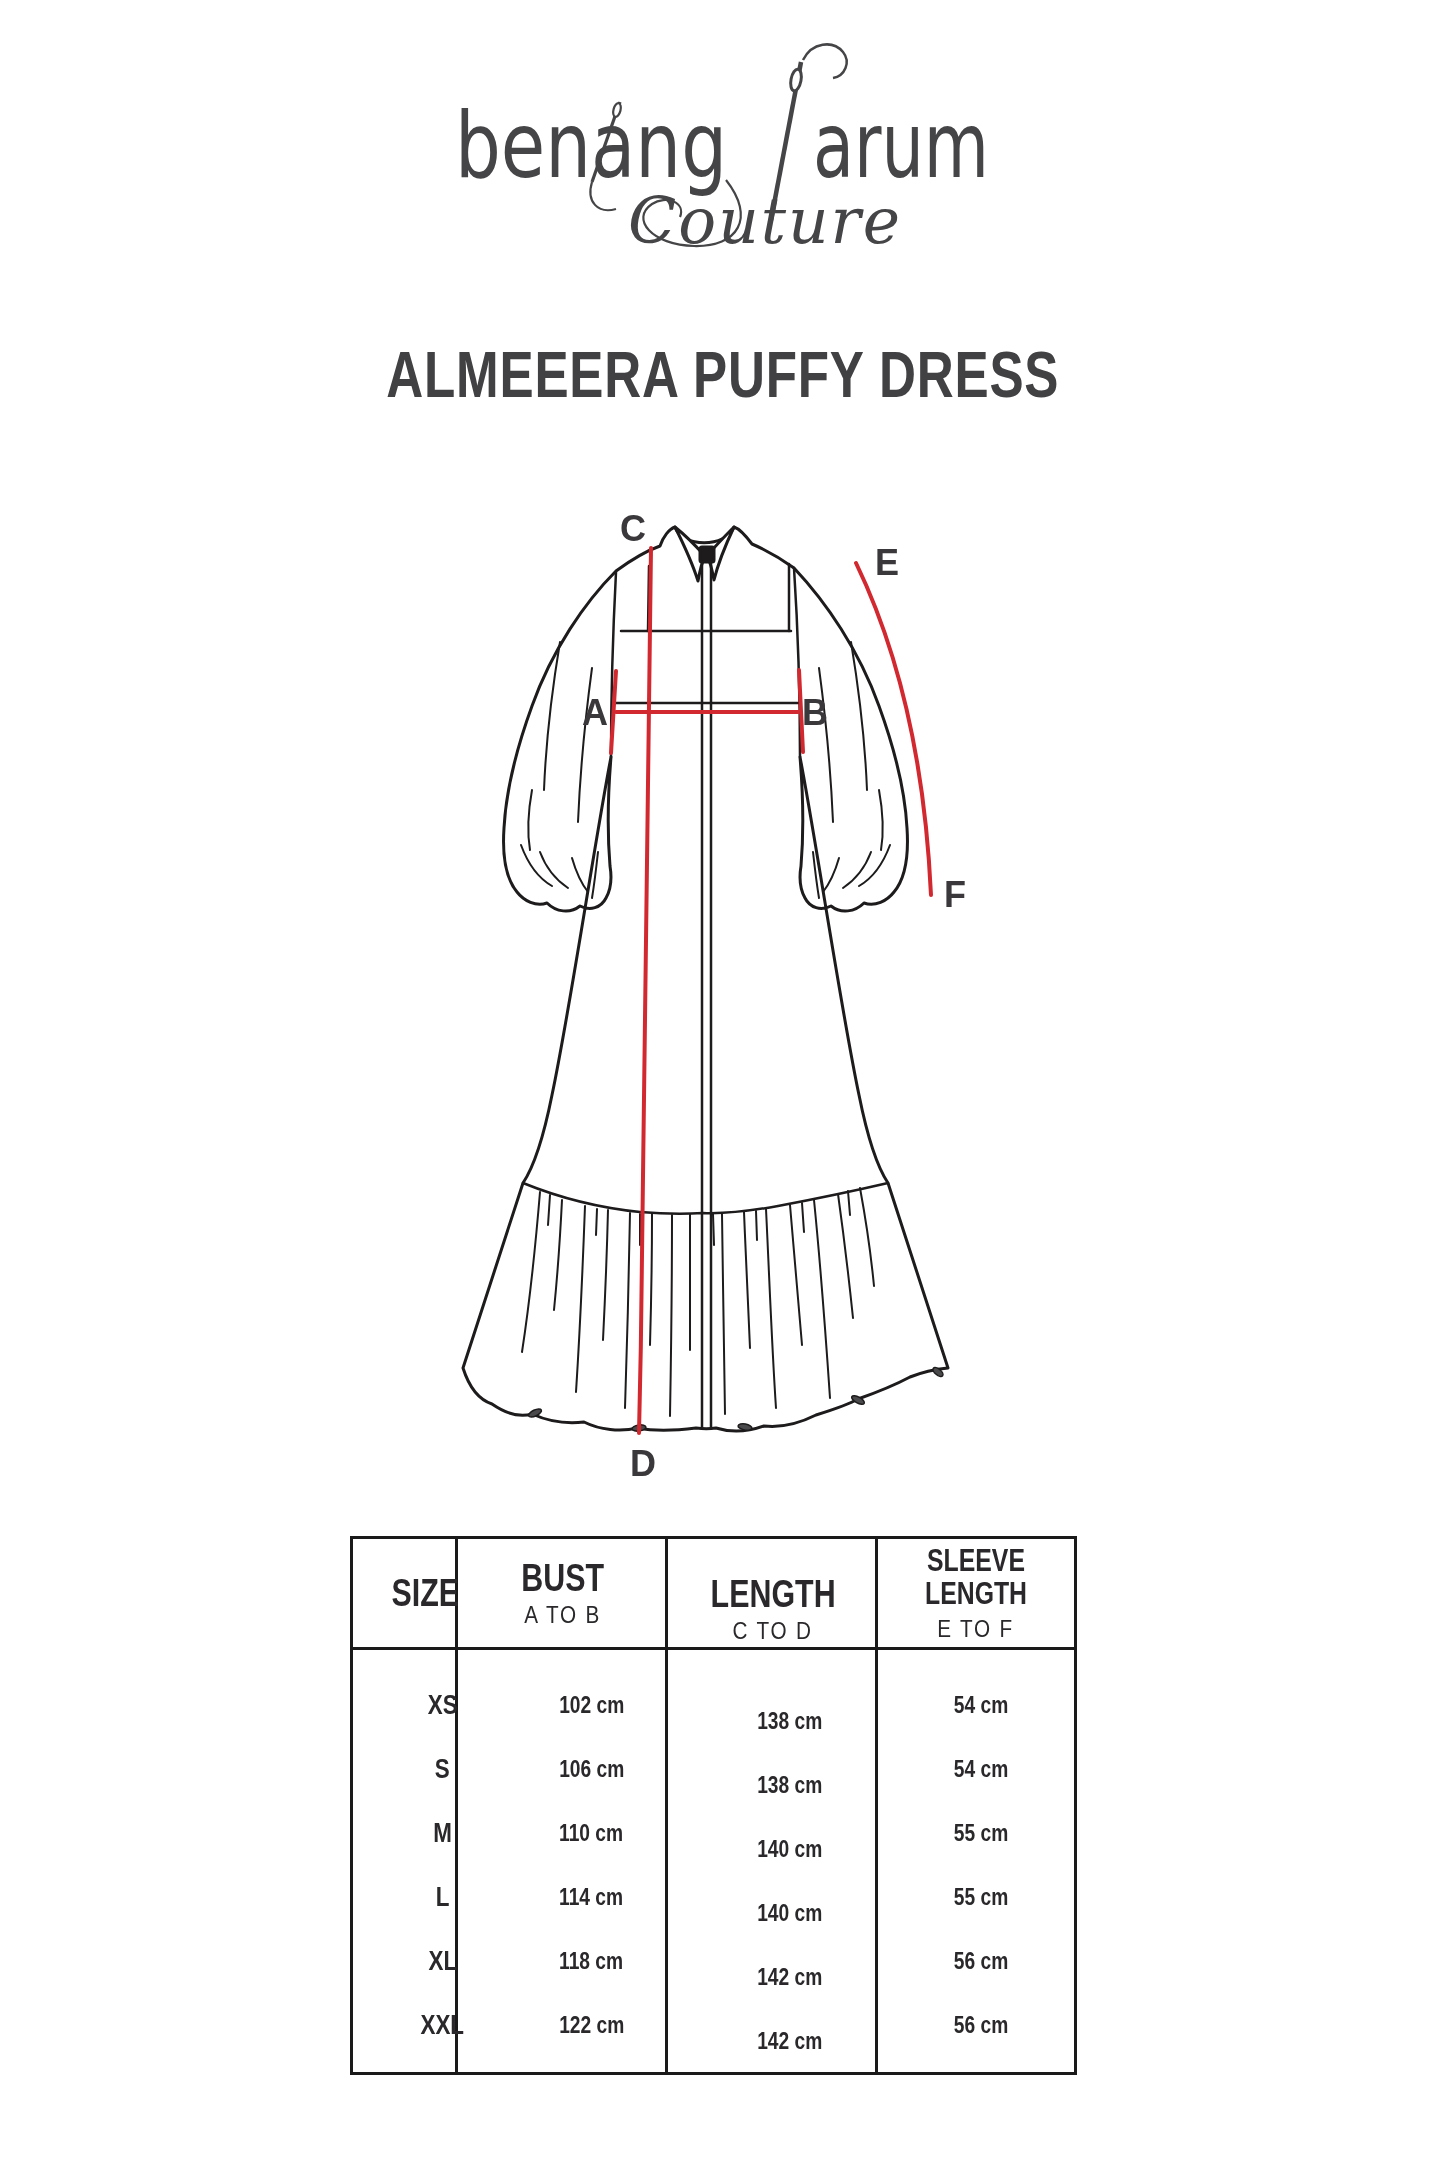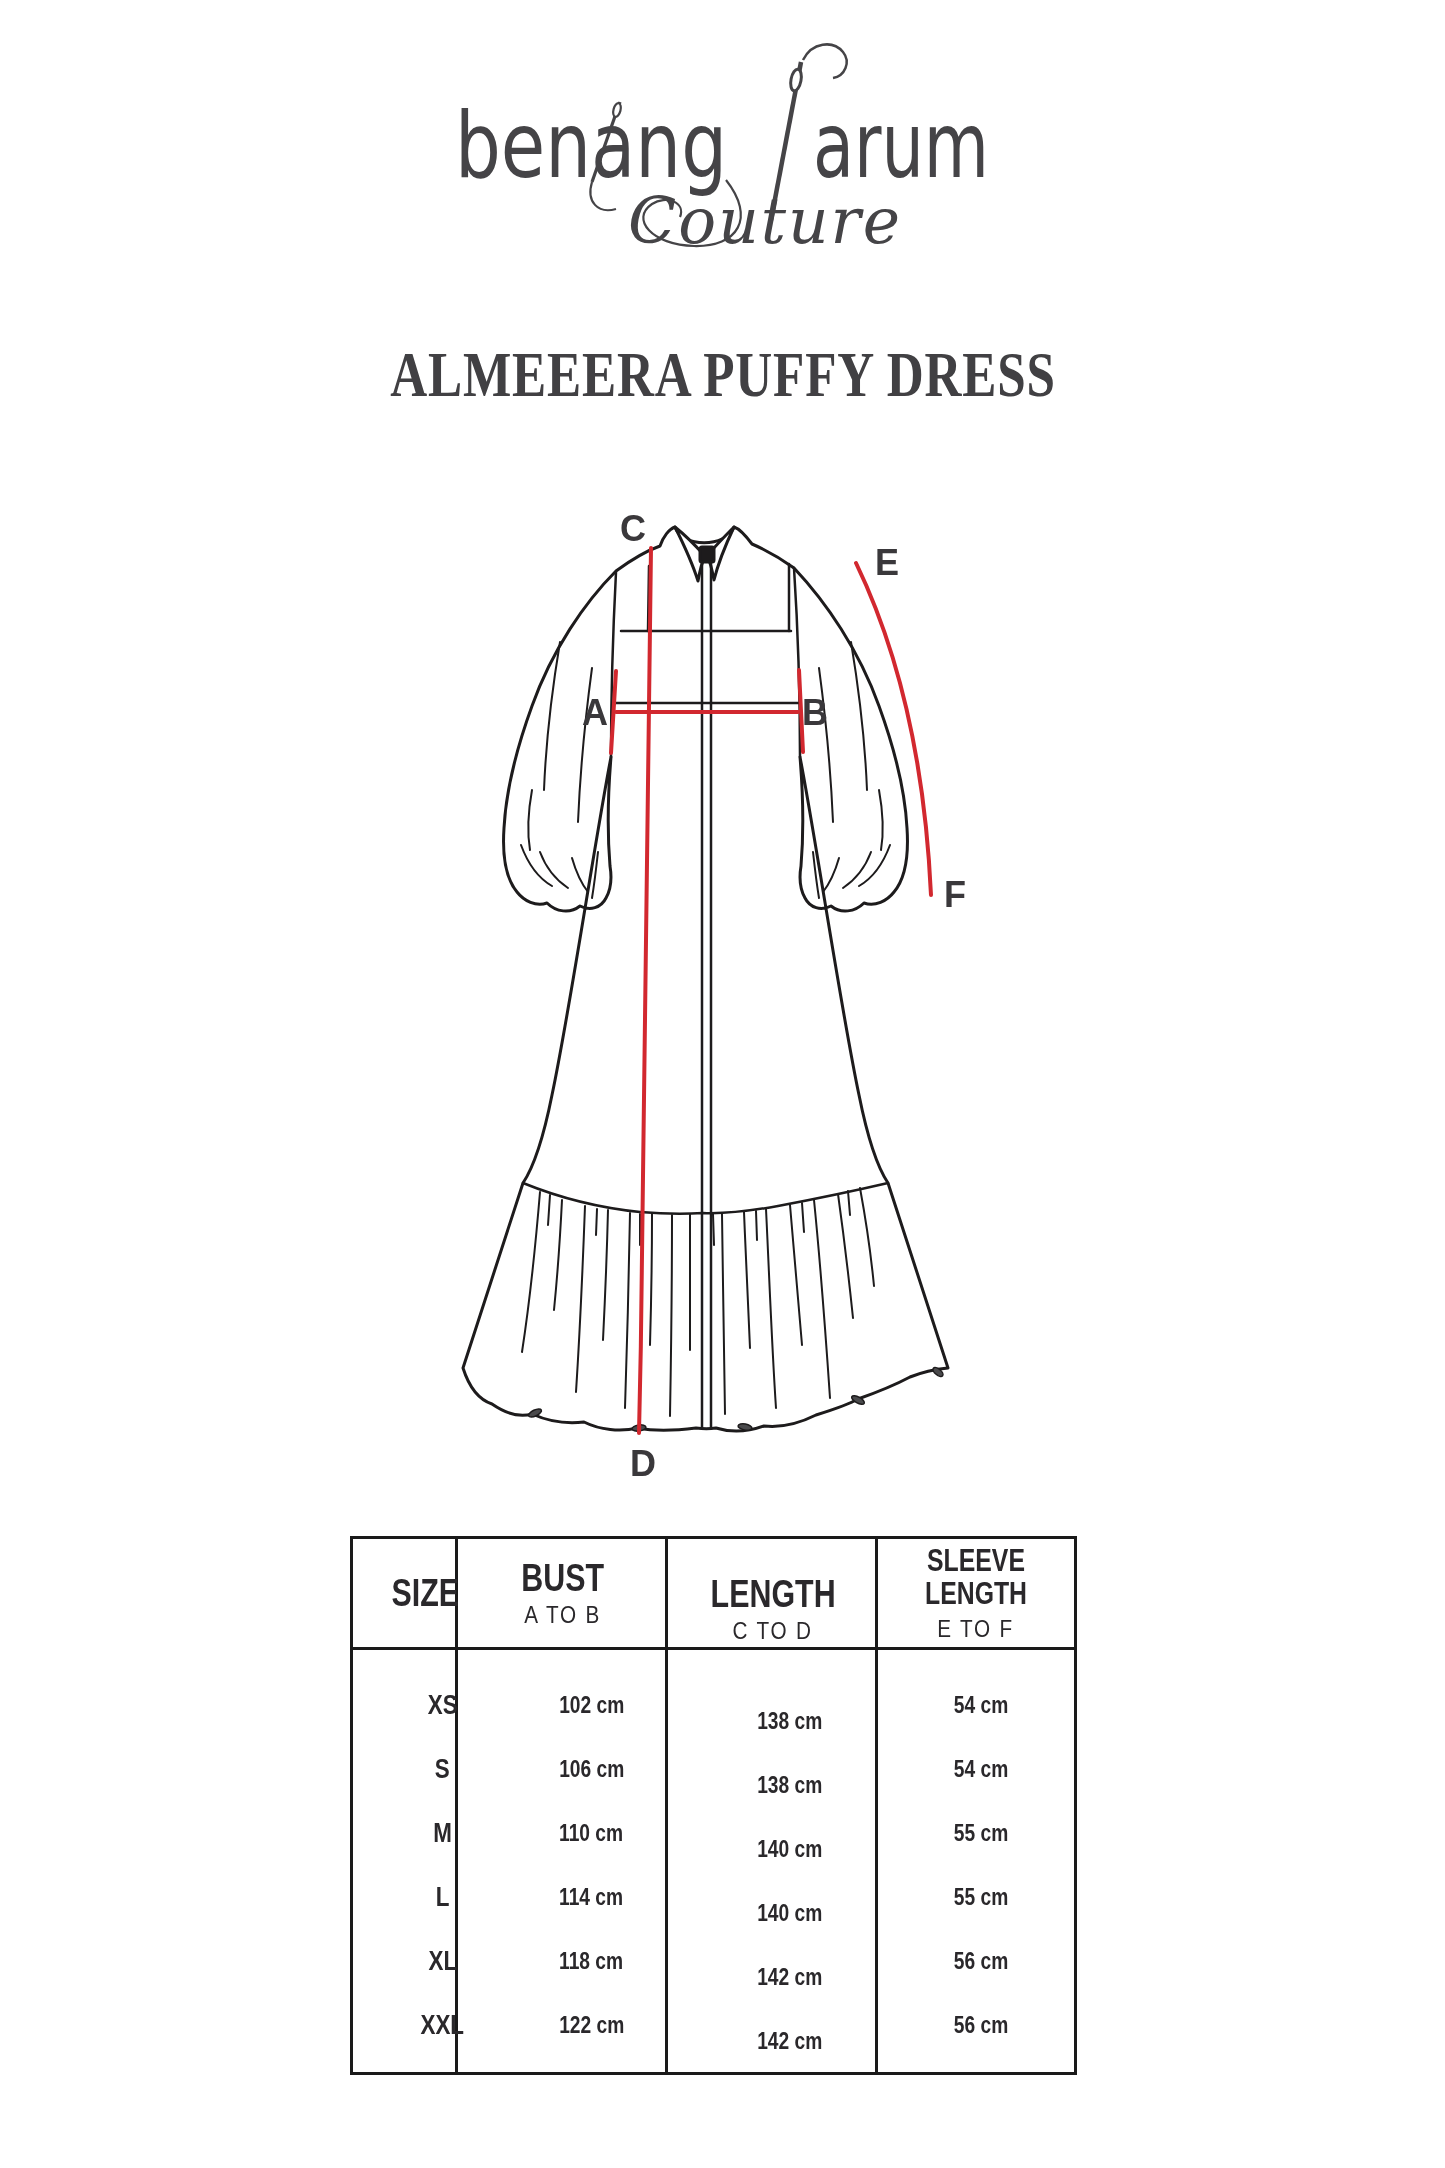--- a/index.html
+++ b/index.html
@@ -3,21 +3,21 @@
 <meta charset="utf-8">
 <style>
   html,body{margin:0;padding:0;background:#ffffff;}
   .page{position:relative;width:1445px;height:2168px;background:#ffffff;overflow:hidden;
         font-family:"Liberation Sans",sans-serif;color:#3a383b;}
   .abs{position:absolute;}
   .cond{display:inline-block;transform:scaleX(0.8);transform-origin:50% 50%;white-space:nowrap;}
   .cond9{display:inline-block;transform:scaleX(0.9);transform-origin:50% 50%;white-space:nowrap;}
 
   
-  .title-wrap{left:0;top:333px;width:1445px;height:84px;display:flex;align-items:center;justify-content:center;font-family:Liberation Serif, serif;}
+  .title-wrap{left:0;top:333px;width:1445px;height:84px;display:flex;align-items:center;justify-content:center;}
   .title{font-size:64px;font-weight:bold;color:#414043;letter-spacing:1px;}
 
   
   .size-table{left:350px;top:1536px;width:727px;height:539px;border:3px solid #1a1a1a;box-sizing:border-box;background:#fff;}
   .vline{position:absolute;top:0;bottom:0;width:3px;background:#1a1a1a;}
   .hline{position:absolute;left:0;right:0;top:108px;height:3px;background:#1a1a1a;}
   .thead{position:absolute;left:0;top:0;width:100%;height:108px;display:flex;}
   .th{display:flex;flex-direction:column;align-items:center;justify-content:center;box-sizing:border-box;}
   .th-main{font-size:38px;font-weight:bold;color:#2a282b;line-height:1.0;}
   .th-main.small{font-size:31px;text-align:center;width:150px;white-space:normal;line-height:1.05;}

